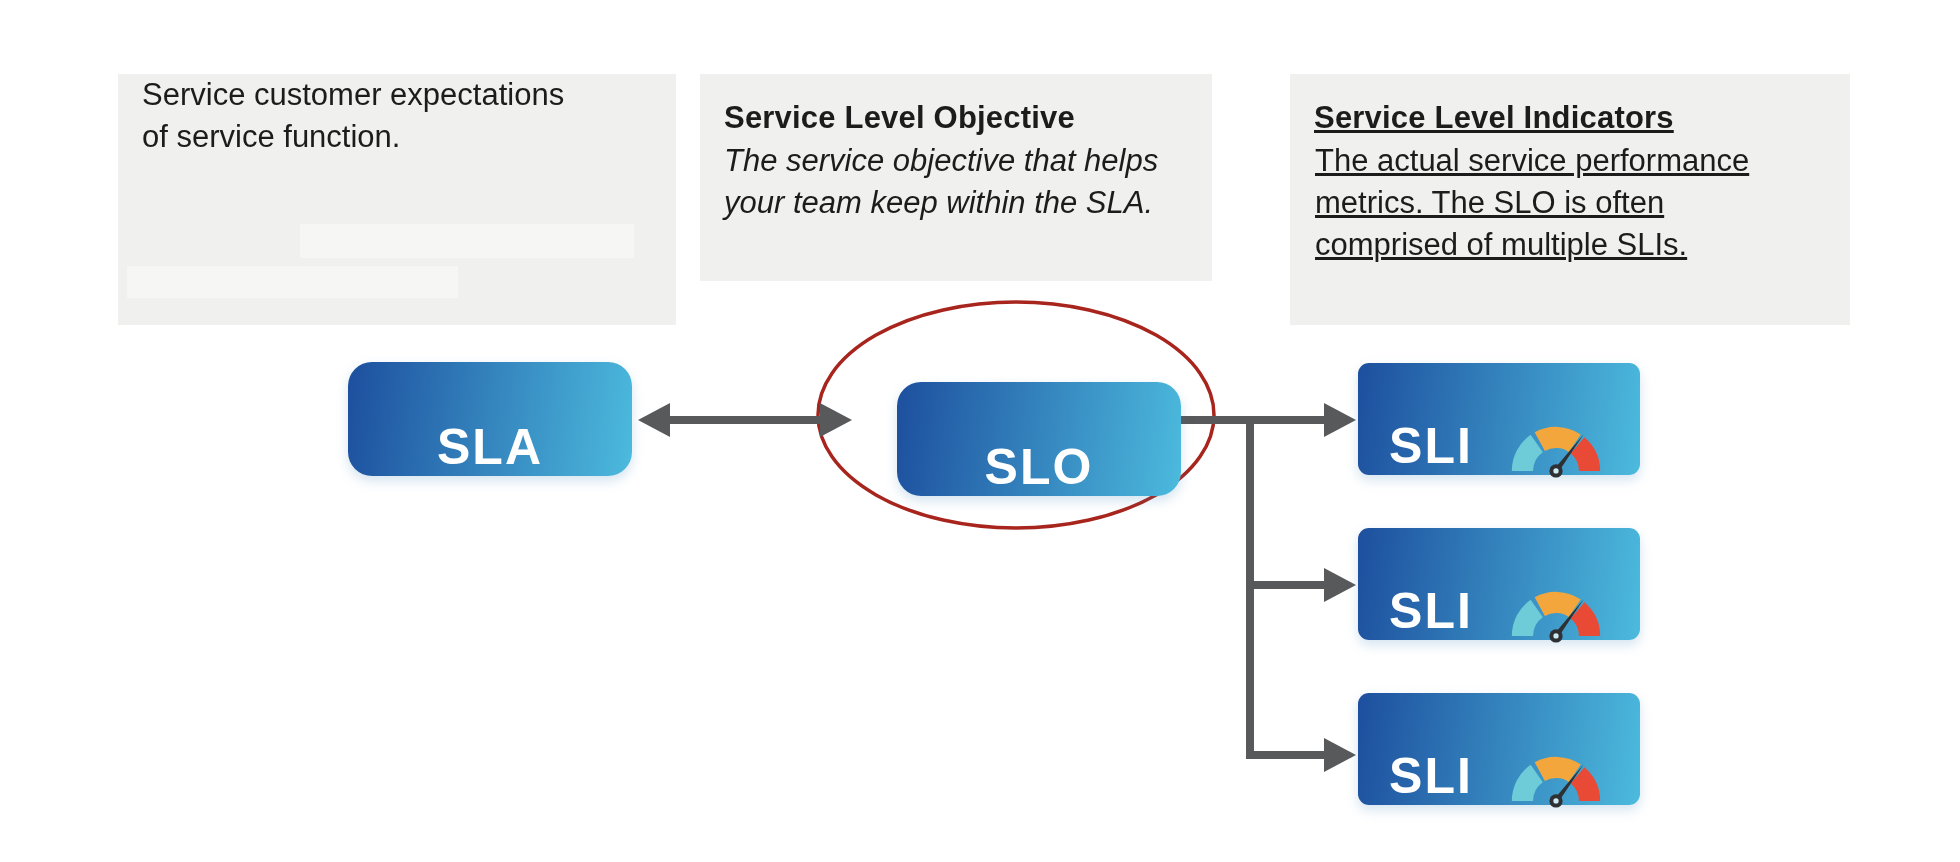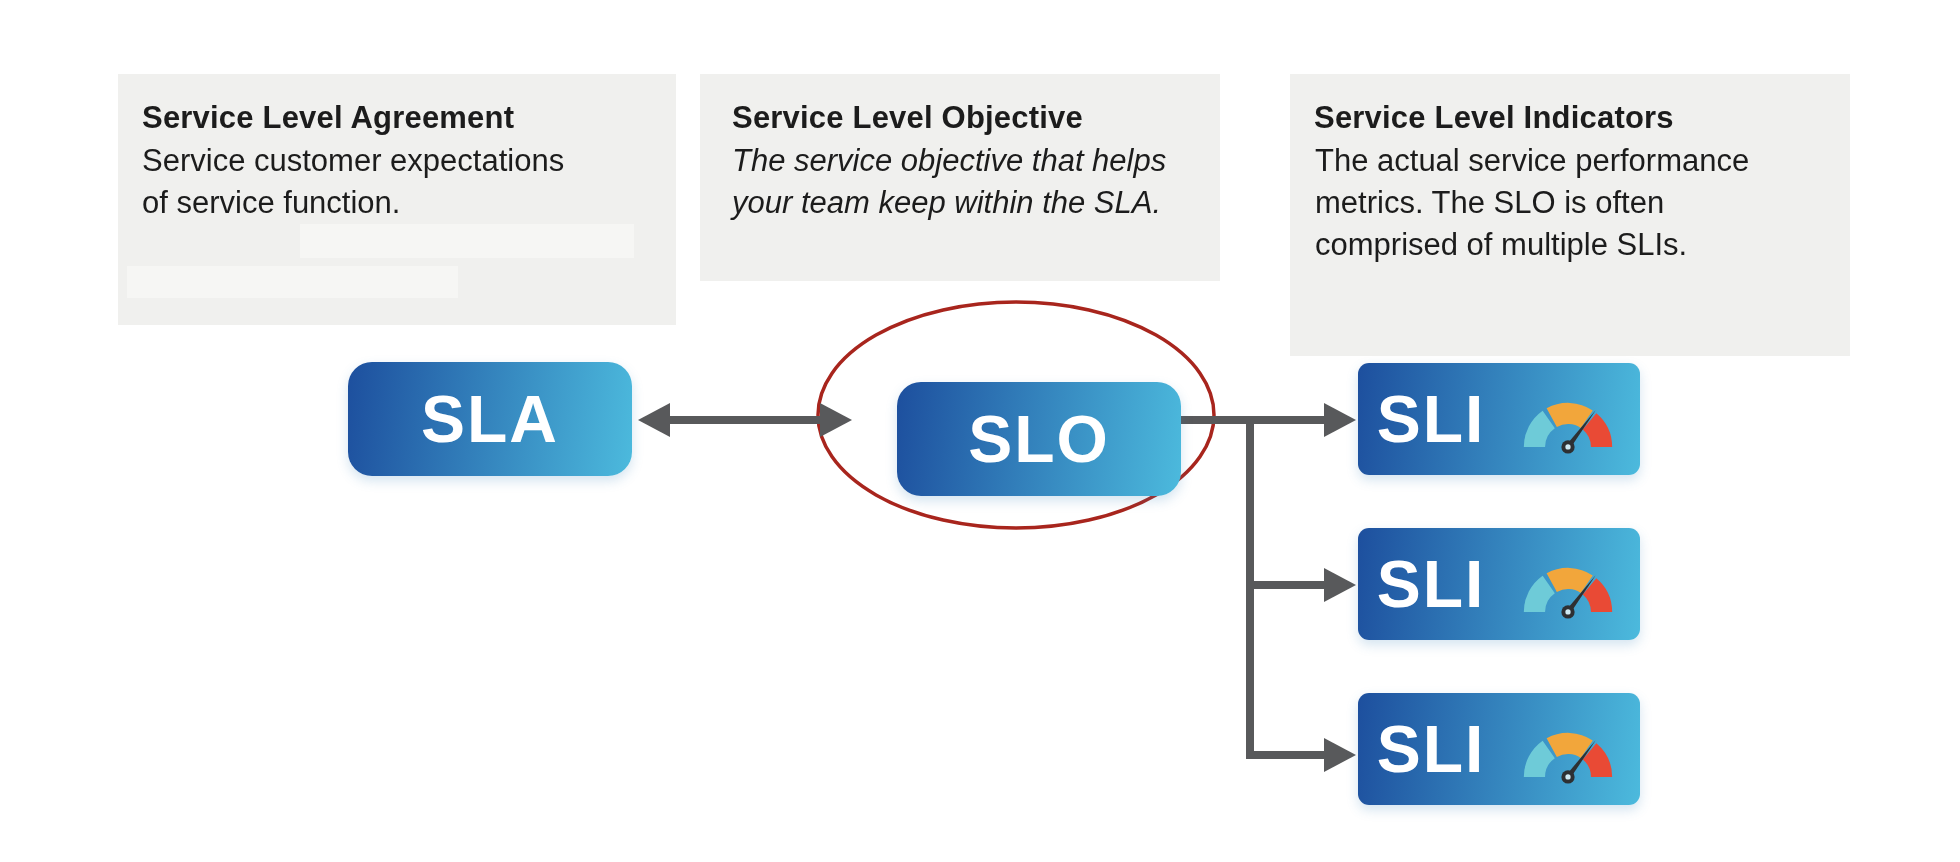--- a/index.html
+++ b/index.html
@@ -3,41 +3,41 @@
 <meta charset="utf-8">
 <style>
   html,body{margin:0;padding:0;background:#ffffff;}
   .canvas{
     position:relative;width:1960px;height:862px;background:#ffffff;overflow:hidden;
     font-family:"Liberation Sans", sans-serif;color:#1c1c1c;
   }
   
   .card{position:absolute;top:74px;background:var(--card-bg,#f0f0ee);}
   #card-sla{left:118px;width:558px;height:251px;}
-  #card-slo{left:700px;width:512px;height:207px;padding-left:8px;}
-  #card-sli{left:1290px;width:560px;height:282px;}
+  #card-slo{left:700px;width:512px;height:207px;}
+  #card-sli{left:1290px;width:560px;height:251px;text-decoration:underline;}
   .card-title{font-weight:bold;font-size:31px;line-height:40px;margin:24px 0 2px 24px;letter-spacing:.2px;}
   .card-body{font-size:31px;line-height:42px;margin:0 0 0 24px;font-weight:400;}
   #card-sla .card-body{max-width:452px;}
   #card-slo .card-body{max-width:520px;font-style:italic;}
   #card-sli .card-body{max-width:490px;margin-left:25px;}
   .redacted{position:absolute;background:var(--redacted-bg,#f6f6f4);}
   .redacted-1{left:182px;top:150px;width:334px;height:34px;}
   .redacted-2{left:9px;top:192px;width:331px;height:32px;}
   
   .overlay{position:absolute;left:0;top:0;width:1960px;height:862px;pointer-events:none;}
   .arrow-line{stroke:var(--arrow,#58595b);stroke-width:8;fill:none;}
   .arrow-fill{fill:var(--arrow,#58595b);}
   .highlight-ellipse{fill:none;stroke:var(--highlight-ellipse,#a8251d);stroke-width:3.5;}
   
   .node{
     position:absolute;width:284px;height:114px;border-radius:24px;
     background:linear-gradient(97deg,var(--node-gradient-start,#1d4f9e) 0%,var(--node-gradient-end,#4cbadd) 100%);
-    display:flex;align-items:center;justify-content:center;
-    color:#ffffff;font-weight:bold;font-size:66px;letter-spacing:2px;
+    display:flex;align-items:flex-end;justify-content:center;
+    color:#ffffff;font-weight:bold;font-size:50px;letter-spacing:2px;
     box-shadow:0 5px 12px rgba(60,130,185,.22);
   }
   #node-sla{left:348px;top:362px;}
   #node-slo{left:855px;top:382px;margin-left:42px;}
   .node-sli{left:1358px;width:282px;height:112px;gap:30px;border-radius:11px;}
   #node-sli-1{top:363px;}
   #node-sli-2{top:528px;}
   #node-sli-3{top:693px;}
   .gauge{width:106px;height:64px;transform:translateY(5px);flex:0 0 auto;}
   .gauge-teal{fill:var(--gauge-teal,#6ecbd8);}
@@ -45,21 +45,20 @@
   .gauge-red{fill:var(--gauge-red,#e94a35);}
   .gauge-needle{fill:var(--gauge-needle,#2e3033);}
   .gauge-hub-center{fill:#cfe9f2;}
 </style>
 </head>
 <body>
 
 <div class="canvas">
 
   <div class="card" id="card-sla">
-    <div class="card-title">Service Level Agreement</div>
     <div class="card-body">Service customer expectations of service function.</div>
     <div class="redacted redacted-1"></div>
     <div class="redacted redacted-2"></div>
   </div>
 
   <div class="card" id="card-slo">
     <div class="card-title">Service Level Objective</div>
     <div class="card-body">The service objective that helps your team keep within the SLA.</div>
   </div>
 

